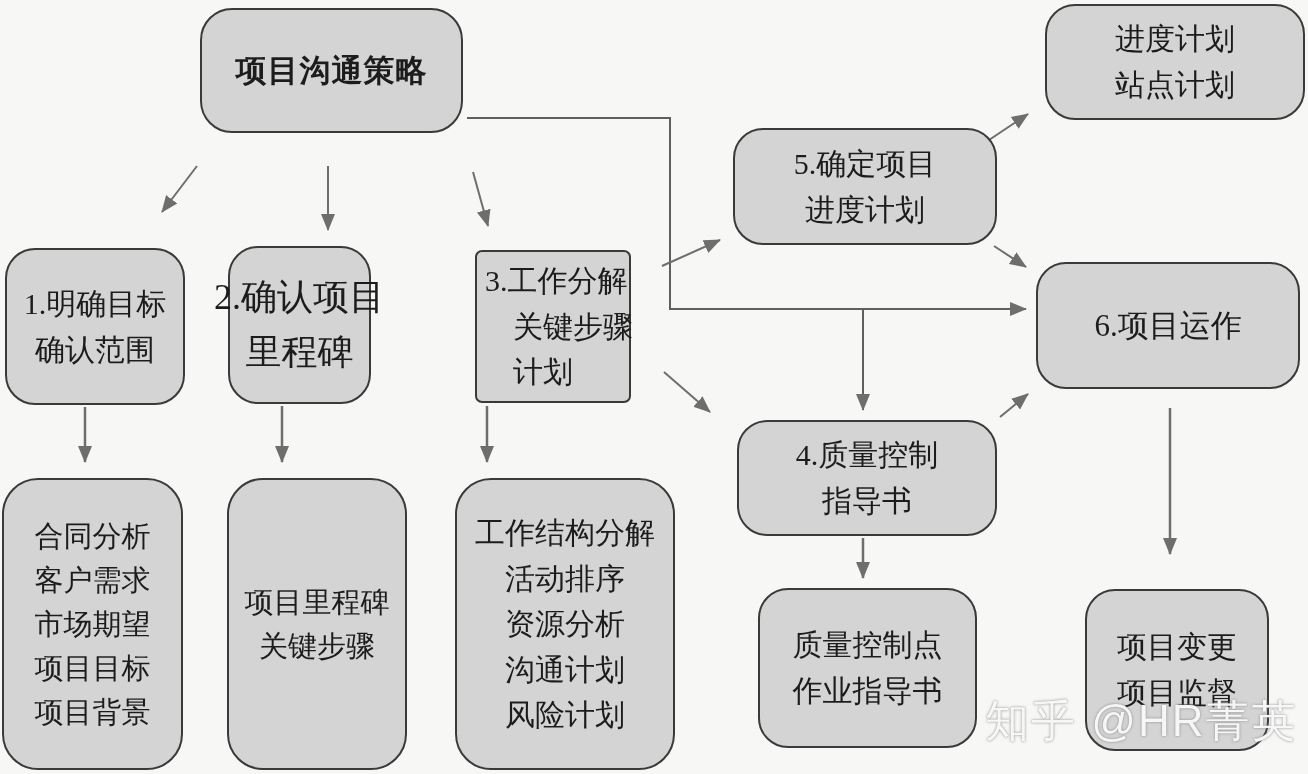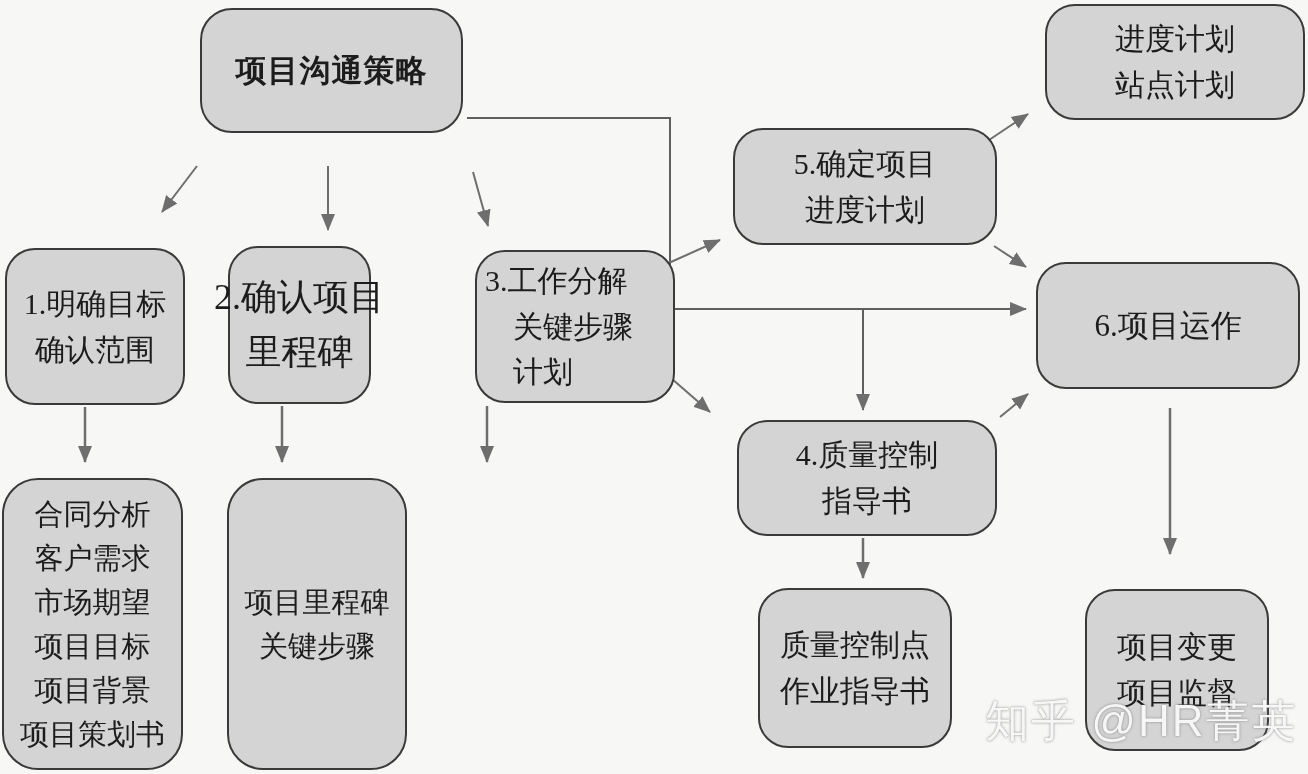--- a/index.html
+++ b/index.html
@@ -21,29 +21,29 @@
     justify-content:center;align-items:center;
     color:#1c1c1c;
     box-sizing:border-box;
     text-align:center;
   }
   .nl{line-height:1.52;white-space:nowrap;}
   .n-strategy{left:200px;top:8px;width:263px;height:125px;font-size:31px;font-weight:bold;border-radius:32px;letter-spacing:1px;}
   .n-schedule{left:1045px;top:4px;width:260px;height:116px;font-size:30px;}
   .n-step1{left:5px;top:248px;width:180px;height:157px;font-size:30px;}
   .n-step2{left:228px;top:246px;width:143px;height:158px;font-size:36px;}
-  .n-step3{left:475px;top:250px;width:200px;height:153px;font-size:30px;align-items:flex-start;padding-left:8px;text-align:left;}
+  .n-step3{left:475px;top:250px;width:156px;height:153px;font-size:30px;align-items:flex-start;padding-left:8px;text-align:left;border-radius:7px;}
   .n-step3 .nl + .nl{padding-left:28px;}
   .n-step5{left:733px;top:128px;width:264px;height:117px;font-size:30px;align-items:center;}
   .n-step6{left:1036px;top:262px;width:264px;height:127px;font-size:31px;}
   .n-step4{left:737px;top:420px;width:260px;height:116px;font-size:30px;}
   .n-inputs1{left:2px;top:478px;width:181px;height:292px;font-size:29px;border-radius:36px;}
   .n-outputs2{left:227px;top:478px;width:180px;height:292px;font-size:29px;border-radius:36px;}
   .n-outputs3{left:455px;top:478px;width:220px;height:292px;font-size:30px;border-radius:36px;}
-  .n-qc{left:758px;top:588px;width:194px;height:160px;font-size:30px;border-radius:30px;}
+  .n-qc{left:758px;top:588px;width:219px;height:160px;font-size:30px;border-radius:30px;}
   .n-monitor{left:1085px;top:589px;width:184px;height:162px;font-size:30px;border-radius:30px;}
   .watermark{
     position:absolute;z-index:5;
     left:985px;top:692px;
     font-size:44px;
     font-family:"Liberation Sans","DejaVu Sans",sans-serif;
     color:rgba(255,255,255,0.92);
     text-shadow:0 0 3px rgba(130,130,130,0.75), 0 0 1px rgba(130,130,130,0.6);
     letter-spacing:2px;
     white-space:nowrap;
@@ -115,28 +115,34 @@
     <div class="nl">4.质量控制</div>
     <div class="nl">指导书</div>
   </div>
 
   <div class="node n-inputs1">
     <div class="nl">合同分析</div>
     <div class="nl">客户需求</div>
     <div class="nl">市场期望</div>
     <div class="nl">项目目标</div>
     <div class="nl">项目背景</div>
-    <div class="nl">项目策划书</div>
   </div>
 
   <div class="node n-outputs2">
     <div class="nl">项目里程碑</div>
     <div class="nl">关键步骤</div>
   </div>
 
+  <div class="node n-outputs3">
+    <div class="nl">工作结构分解</div>
+    <div class="nl">活动排序</div>
+    <div class="nl">资源分析</div>
+    <div class="nl">沟通计划</div>
+    <div class="nl">风险计划</div>
+  </div>
 
   <div class="node n-qc">
     <div class="nl">质量控制点</div>
     <div class="nl">作业指导书</div>
   </div>
 
   <div class="node n-monitor">
     <div class="nl">项目变更</div>
     <div class="nl">项目监督</div>
   </div>

